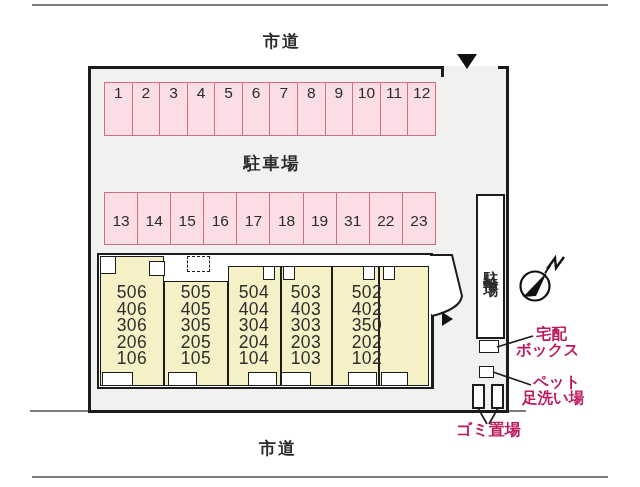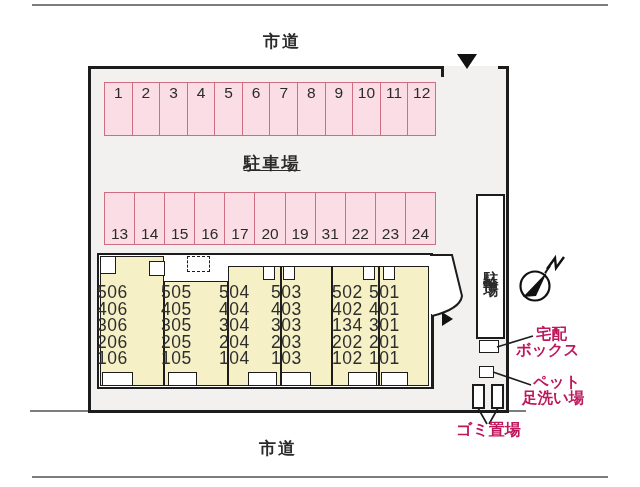--- a/index.html
+++ b/index.html
@@ -16,31 +16,31 @@
   .tri-down{left:457px;top:54px;width:0;height:0;border-left:10px solid transparent;
             border-right:10px solid transparent;border-top:15px solid #111;}
   
   .prow{background:#fbdde6;border:1.5px solid #cf6e80;box-sizing:border-box;display:flex;}
   #prow1{left:104px;top:82px;width:332px;height:54px;}
   #prow2{left:104px;top:192px;width:332px;height:53px;}
   .pcell{flex:1;display:flex;justify-content:center;font-size:15.5px;font-weight:500;
          color:#2b2b2b;border-left:1.5px solid #cf6e80;}
   .pcell:first-child{border-left:none;}
   #prow1 .pcell{align-items:flex-start;padding-top:1px;}
-  #prow2 .pcell{align-items:flex-end;padding-bottom:1px;}
+  #prow2 .pcell{align-items:flex-end;padding-bottom:14px;}
   #parkinglabel{left:212px;top:152px;width:120px;text-align:center;font-size:17px;
-                font-weight:600;letter-spacing:2px;color:#2a2a2a;text-decoration:underline;}
+                font-weight:600;letter-spacing:2px;color:#2a2a2a;}
   
   #bldg{left:97px;top:253px;width:336px;height:136px;background:#fff;
         border:2px solid #1c1c1c;border-right:none;box-sizing:border-box;}
   .rightwall{left:431px;top:314px;width:3px;height:75px;background:#1c1c1c;}
   .ycell{background:#f6f0c6;border:1.5px solid #1c1c1c;box-sizing:border-box;}
   .notch{background:#fff;border:1.5px solid #1c1c1c;box-sizing:border-box;}
   .dashedbox{background:#fff;border:1.6px dashed #1c1c1c;box-sizing:border-box;}
-  .roomcol{width:70px;font-size:17.5px;font-weight:500;
+  .roomcol{width:70px;text-align:center;font-size:17.5px;font-weight:500;
            letter-spacing:0.5px;line-height:16.6px;color:#2e2e2e;top:284px;}
   .tri-right{left:442px;top:312px;width:0;height:0;border-top:7px solid transparent;
              border-bottom:7px solid transparent;border-left:11px solid #111;}
   
   #bike{left:476px;top:194px;width:29px;height:145px;background:#fff;border:2px solid #1c1c1c;
         box-sizing:border-box;display:flex;align-items:center;justify-content:center;}
   #bike span{writing-mode:vertical-rl;font-size:15px;font-weight:600;letter-spacing:6px;color:#2a2a2a;}
   .smallbox{background:#fff;border:2px solid #1c1c1c;box-sizing:border-box;}
   .sidelabel{font-size:15.5px;font-weight:600;line-height:16px;white-space:nowrap;color:#be185d;}
 </style>
@@ -75,26 +75,25 @@
       <div class="pcell">11</div>
       <div class="pcell">12</div>
     </div>
   <div id="parkinglabel" class="abs">駐車場</div>
   <div id="prow2" class="abs prow">
       <div class="pcell">13</div>
       <div class="pcell">14</div>
       <div class="pcell">15</div>
       <div class="pcell">16</div>
       <div class="pcell">17</div>
-      <div class="pcell">20</div>
+      <div class="pcell">18</div>
       <div class="pcell">19</div>
       <div class="pcell">31</div>
       <div class="pcell">22</div>
       <div class="pcell">23</div>
-      <div class="pcell">24</div>
     </div>
 
   <div id="bldg" class="abs"></div>
   <div class="abs rightwall"></div>
 
   <div class="abs ycell" style="left:100px;top:256px;width:64px;height:130px;"></div>
   <div class="abs ycell" style="left:164px;top:281px;width:64px;height:105px;"></div>
   <div class="abs ycell" style="left:228px;top:266px;width:53px;height:120px;"></div>
   <div class="abs ycell" style="left:281px;top:266px;width:51px;height:120px;"></div>
   <div class="abs ycell" style="left:332px;top:266px;width:47px;height:120px;"></div>
@@ -139,30 +138,23 @@
   <div class="abs roomcol" style="left:271px;">
       <div class="roomline">503</div>
       <div class="roomline">403</div>
       <div class="roomline">303</div>
       <div class="roomline">203</div>
       <div class="roomline">103</div>
     </div>
   <div class="abs roomcol" style="left:332px;">
       <div class="roomline">502</div>
       <div class="roomline">402</div>
-      <div class="roomline">134</div>
+      <div class="roomline">350</div>
       <div class="roomline">202</div>
       <div class="roomline">102</div>
-    </div>
-  <div class="abs roomcol" style="left:369px;">
-      <div class="roomline">501</div>
-      <div class="roomline">401</div>
-      <div class="roomline">301</div>
-      <div class="roomline">201</div>
-      <div class="roomline">101</div>
     </div>
 
   <svg class="abs" style="left:424px;top:247px;" width="46" height="76" viewBox="0 0 46 76">
     <path d="M6,8 L28,8 L38,49 Q36,62 8,69 Z" fill="#ffffff" stroke="none"></path>
     <path d="M6,8 L28,8 L38,49 Q36,62 8,69" fill="none" stroke="#1c1c1c" stroke-width="2"></path>
   </svg>
   <div class="abs tri-right"></div>
 
   <div id="bike" class="abs">
     <span>駐輪場</span>

